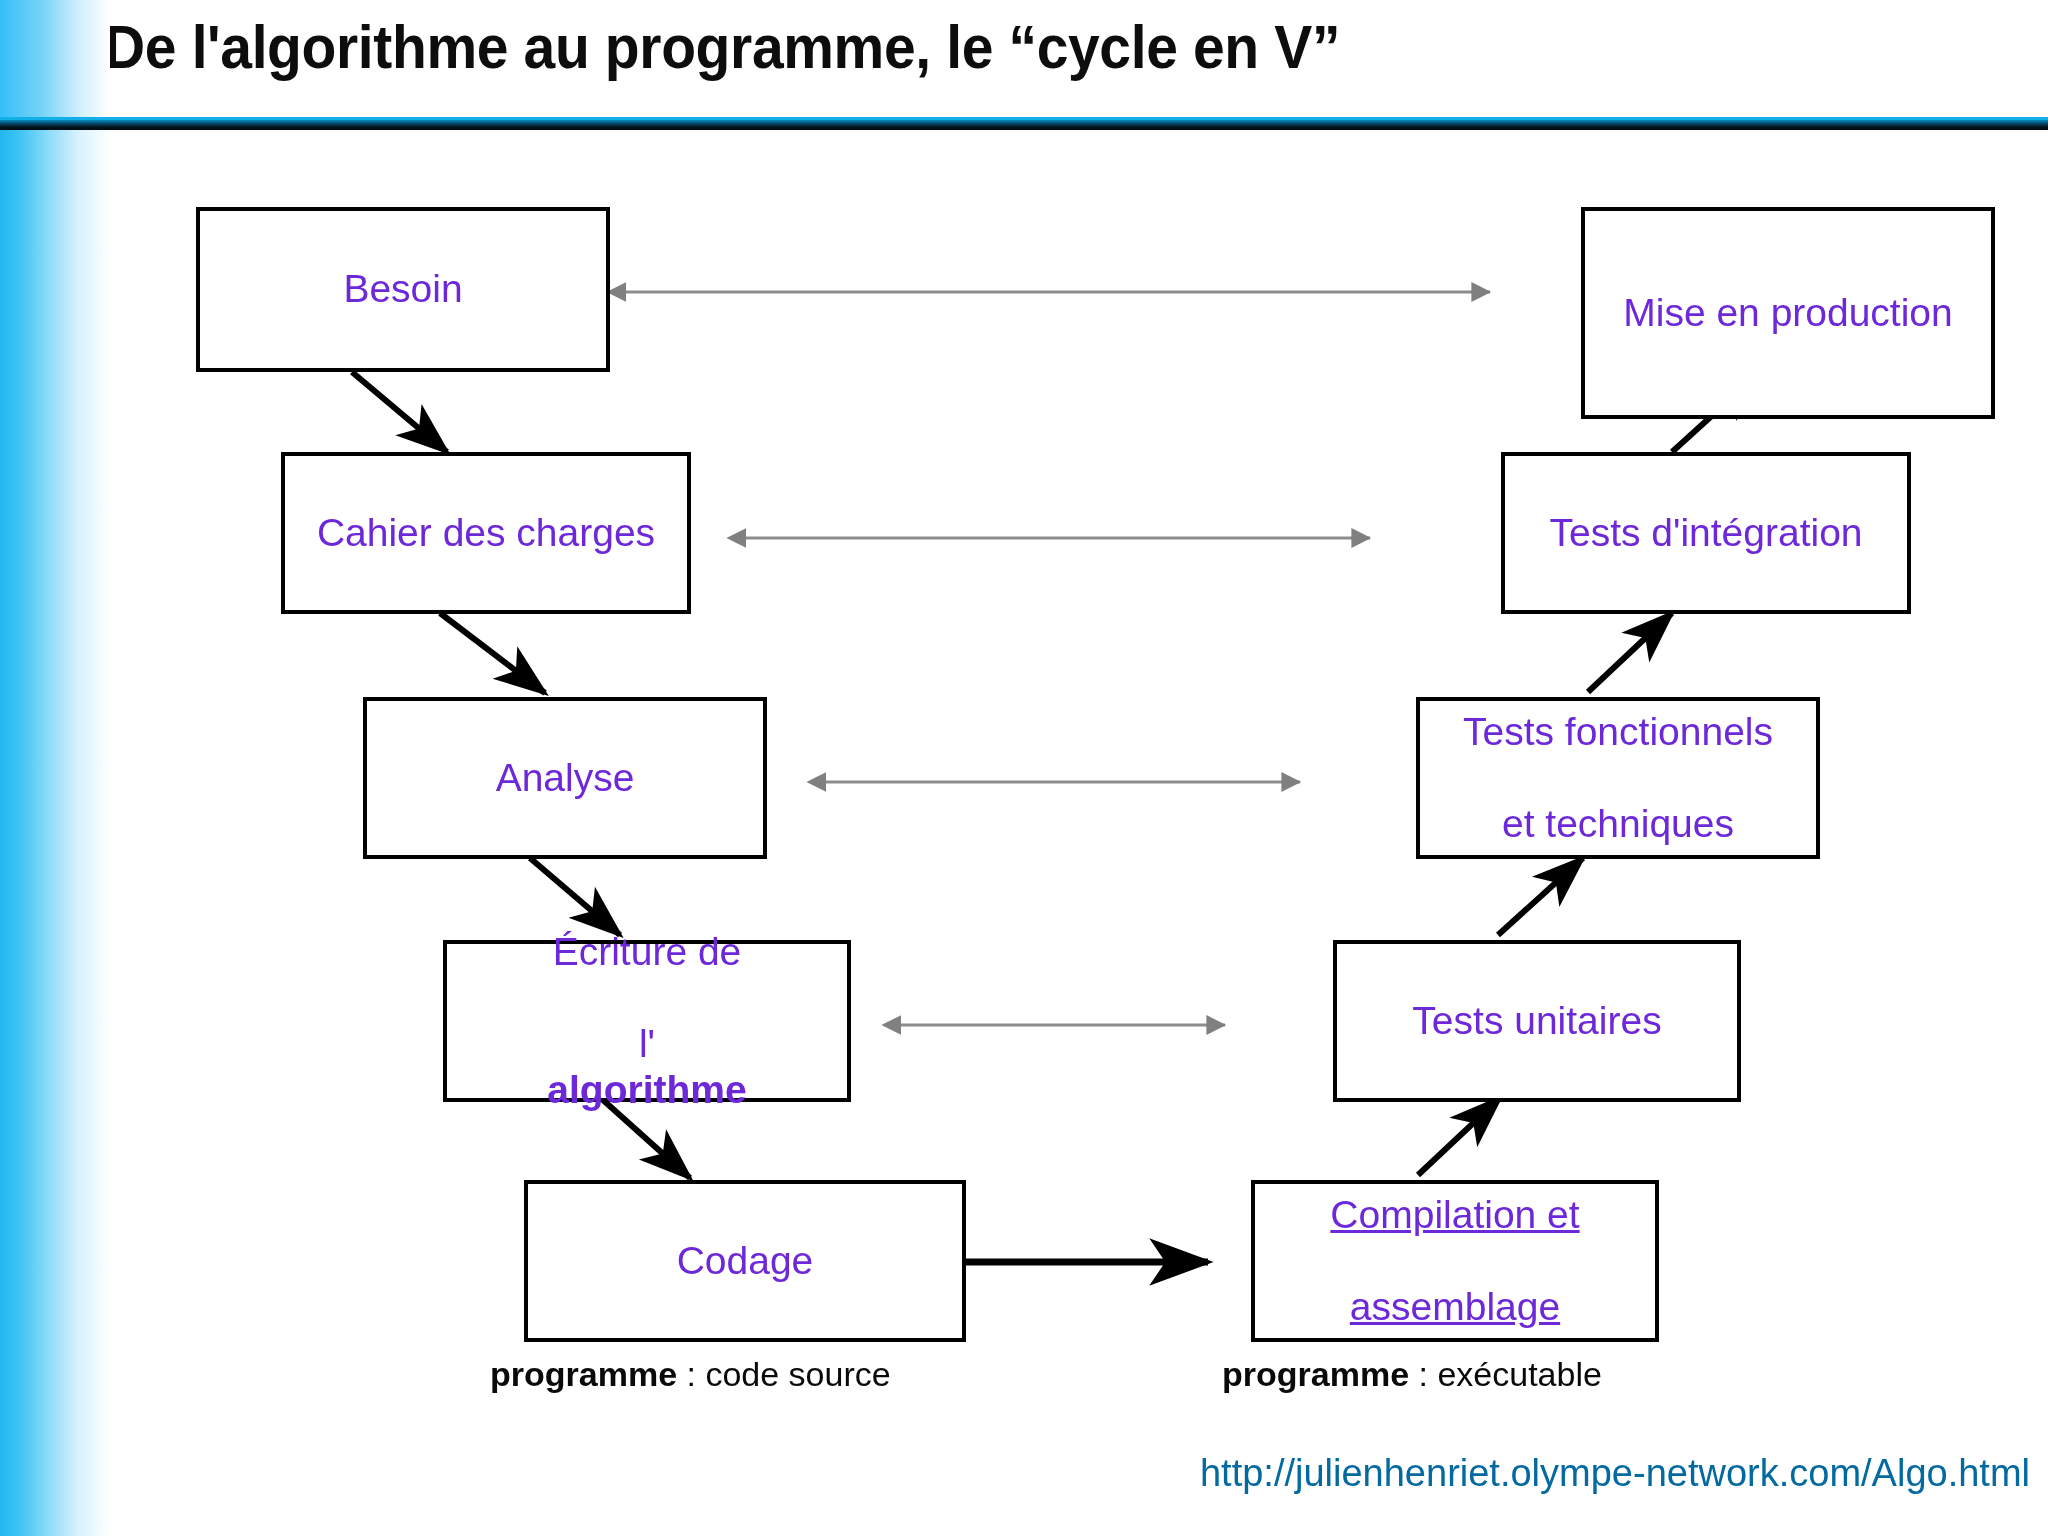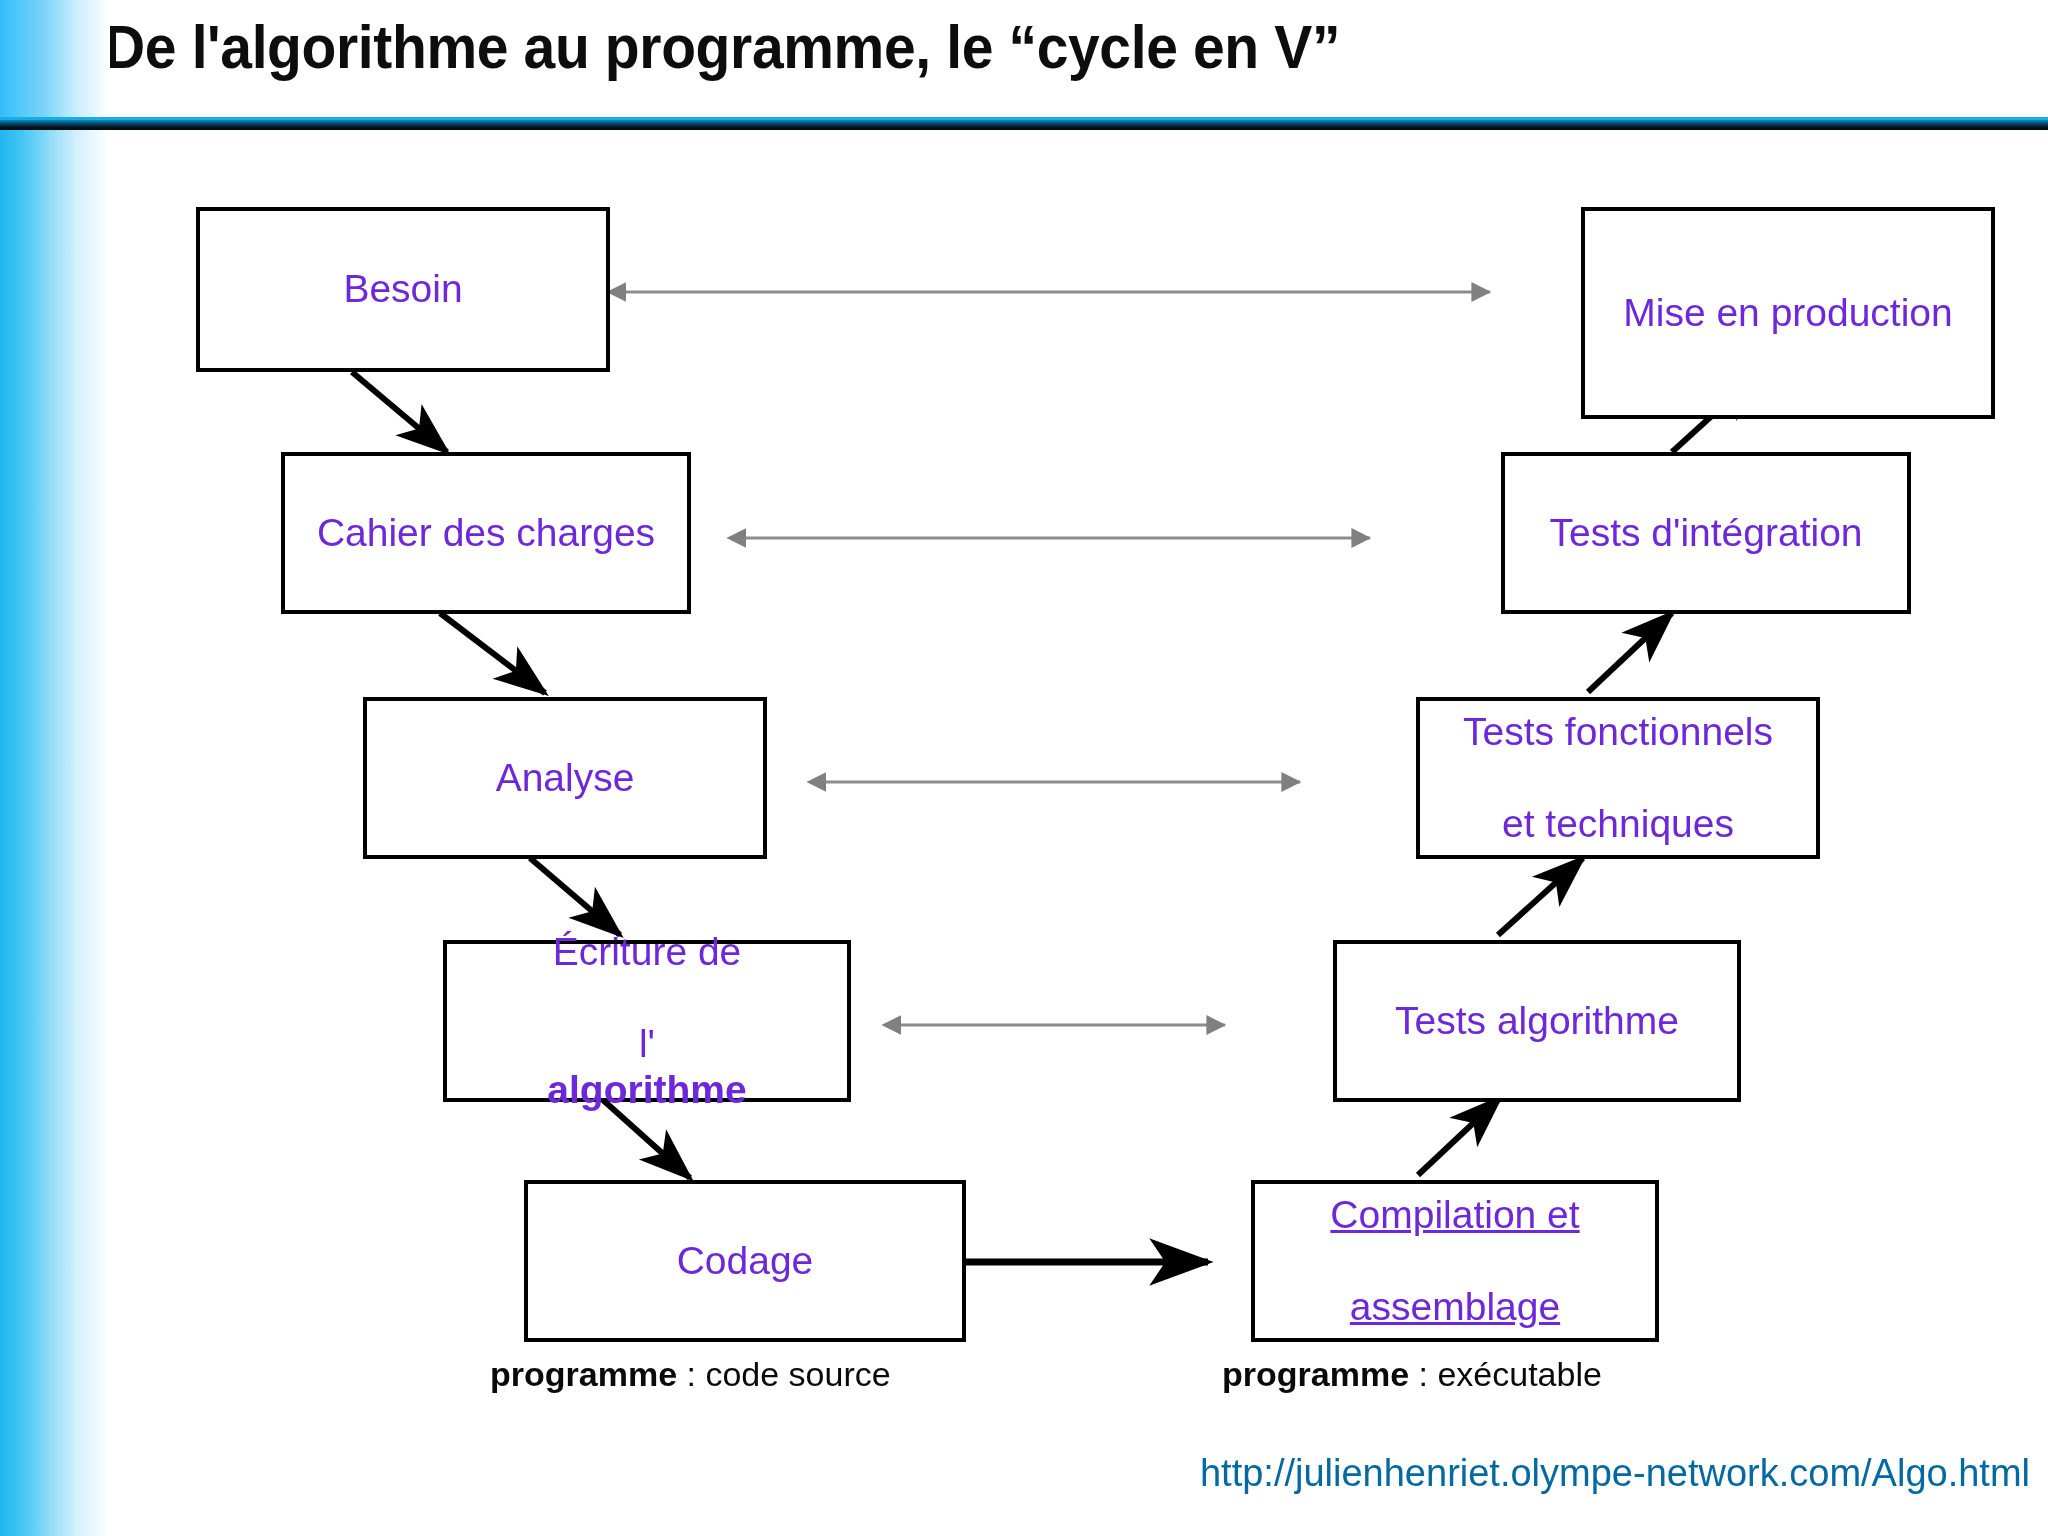--- a/index.html
+++ b/index.html
@@ -182,21 +182,21 @@
   </div>
 
   <div class="node" style="left:1380px;top:697px;width:404px;height:162px;">
     <span>
       <span>Tests fonctionnels</span><br>
       <span>et techniques</span>
     </span>
   </div>
 
   <div class="node" style="left:1297px;top:940px;width:408px;height:162px;">
-    <span>Tests algorithme</span>
+    <span>Tests unitaires</span>
   </div>
 
   <div class="node" style="left:1215px;top:1180px;width:408px;height:162px;text-decoration:underline;">
     <span>
       <span>Compilation et</span><br>
       <span>assemblage</span>
     </span>
   </div>
 
   <div class="caption" style="left:490px;top:1355px;">

